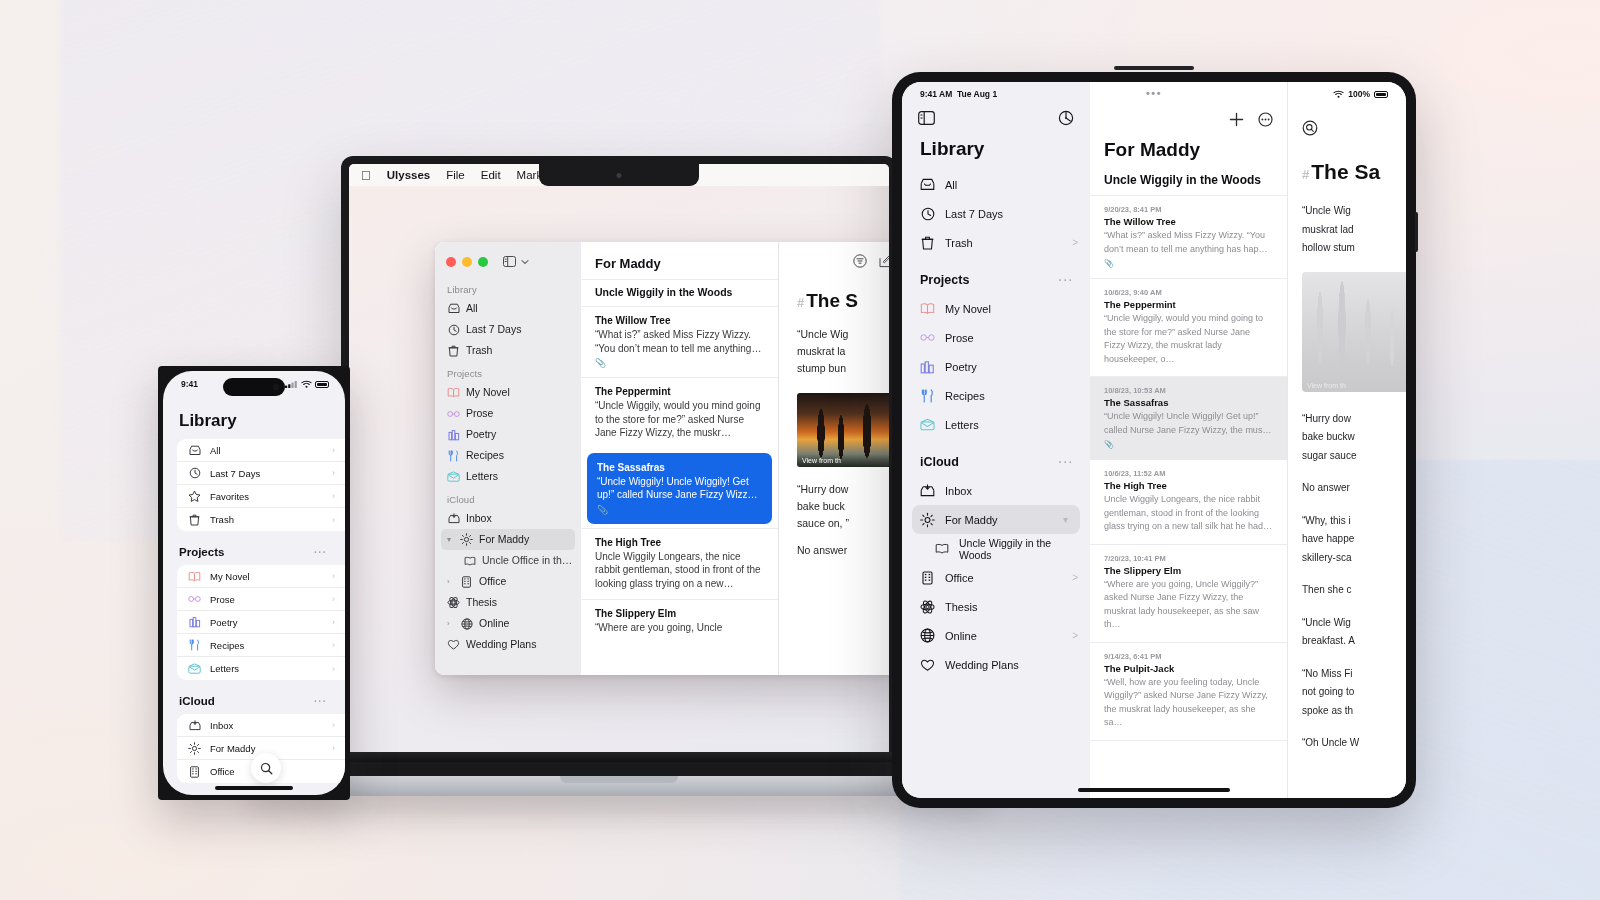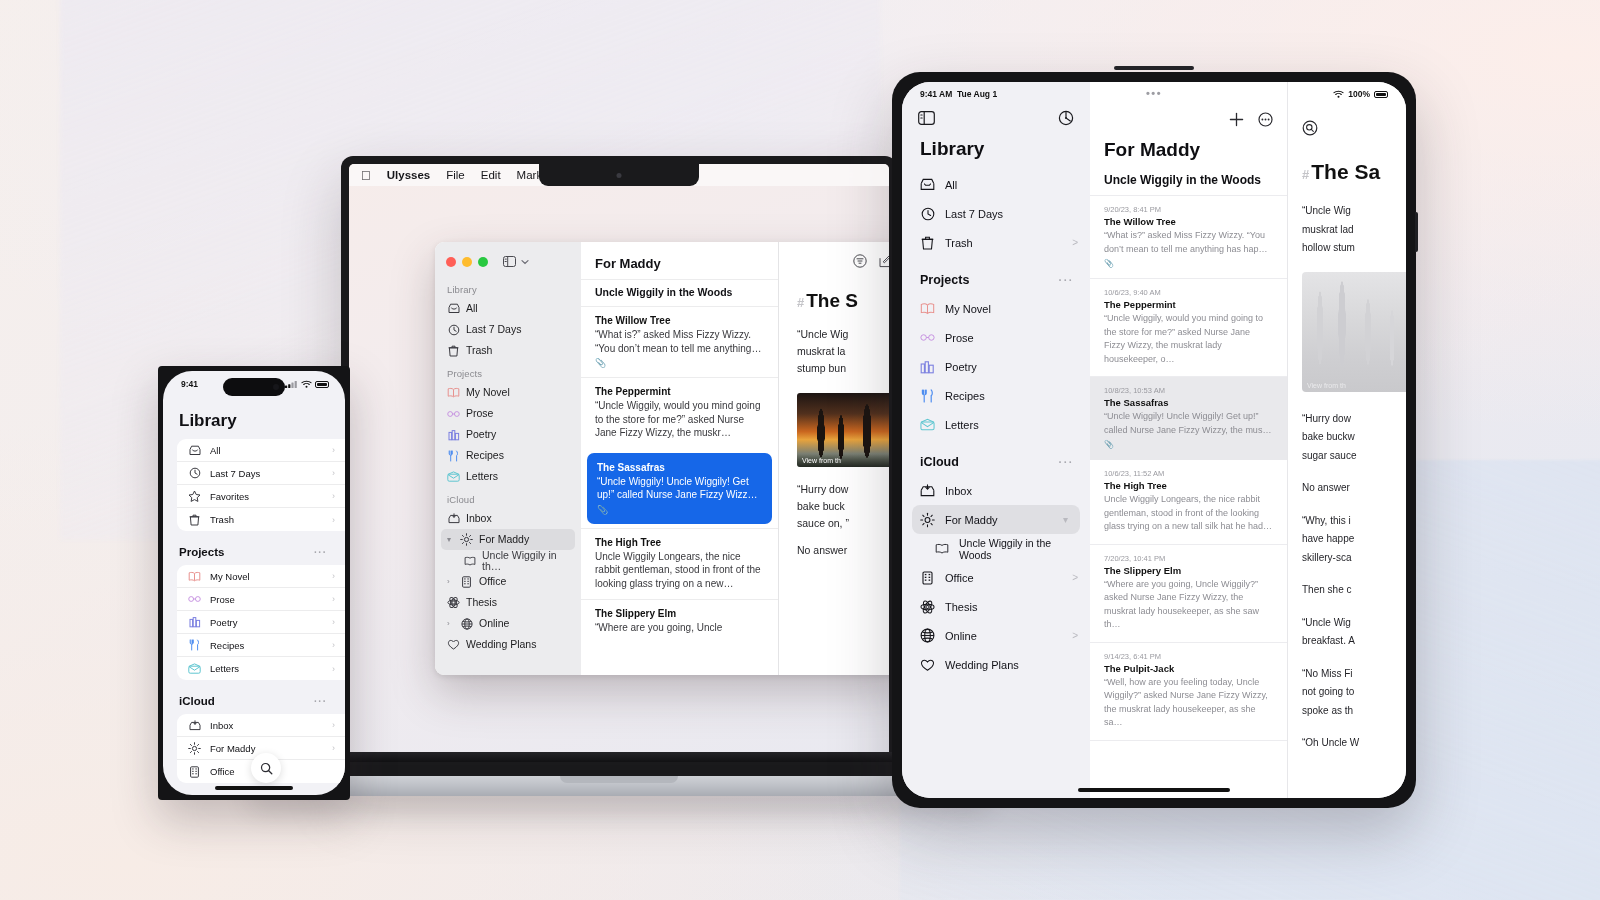--- a/index.html
+++ b/index.html
@@ -143,41 +143,41 @@
   .ip-sec { font-size:11.5px; font-weight:bold; color:#101014; padding:15px 0 7px 16px; display:flex; align-items:center;}
   .ip-sec .el{margin-left:auto; margin-right:18px; color:#a7a7ad; font-size:10px; letter-spacing:1px;}
   .ip-search { position:absolute; left:88px; bottom:12px; width:30px; height:30px; border-radius:50%; background:#fff;
     display:flex; align-items:center; justify-content:center; box-shadow:0 2px 8px rgba(0,0,0,.14); }
   .ip-home { position:absolute; left:50%; transform:translateX(-50%); bottom:5px; width:78px; height:4px; border-radius:3px; background:#111; }
 
   
   .ipad { position:absolute; left:892px; top:72px; width:524px; height:736px; }
   .pd-body { width:100%; height:100%; background:#141416; border-radius:28px; padding:10px;
     box-shadow: 0 26px 62px rgba(45,38,46,.26); }
-  .pd-screen { width:100%; height:100%; background:#f4f4f7; border-radius:28px; overflow:hidden; display:flex; position:relative;}
+  .pd-screen { width:100%; height:100%; background:#f4f4f7; border-radius:19px; overflow:hidden; display:flex; position:relative;}
   .pd-status { position:absolute; top:0; left:0; right:0; height:20px; display:flex; align-items:center;
     justify-content:space-between; padding:4px 18px 0 18px; font-size:8.5px; font-weight:bold; color:#111; z-index:9;}
   .pd-status .dots { position:absolute; left:50%; transform:translateX(-50%); top:5px; color:#9c9ca2; font-size:11px; letter-spacing:1.5px;}
   .pd-status .right{display:flex;align-items:center;gap:4px;}
   .pd-sb { width:188px; flex:none; background:#f1f1f5; padding-top:22px; }
   .pd-sb-tools{display:flex; align-items:center; justify-content:space-between; padding:6px 16px 0 16px; color:#1b1b1f;}
   .pd-title{font-size:19px; font-weight:bold; color:#0e0e12; padding:12px 0 10px 18px;}
   .pd-row{display:flex; align-items:center; gap:10px; padding:0 12px 0 18px; height:29px; font-size:11px; color:#111117;}
   .pd-row .ic{width:15px;height:15px;display:flex;align-items:center;justify-content:center;flex:none;}
   .pd-row .arw{margin-left:auto; color:#b9b9bf; font-size:10px;}
   .pd-row.sel{background:#dfdfe3; border-radius:8px; margin:0 10px; padding-left:8px;}
   .pd-sec{display:flex; align-items:center; font-size:12.5px; font-weight:bold; color:#0e0e12; padding:16px 0 7px 18px;}
   .pd-sec .el{margin-left:auto; margin-right:16px; color:#a9a9b0; font-size:11px; letter-spacing:1.5px;}
   .pd-child{padding-left:32px; font-size:10.5px;}
   .pd-list{ width:198px; flex:none; background:#fff; border-right:1px solid #e7e7ea; padding-top:22px; position:relative;}
   .pd-list-tools{display:flex; align-items:center; justify-content:flex-end; gap:14px; padding:8px 14px 0 0; color:#2a2a2f;}
   .pd-list-title{font-size:19px; font-weight:bold; color:#0e0e12; padding:12px 0 8px 14px;}
   .pd-list-sub{font-size:12px; font-weight:bold; color:#0e0e12; padding:4px 14px 8px 14px; border-bottom:1px solid #ececef;}
   .pd-note{padding:9px 14px 10px 14px; border-bottom:1px solid #ececef;}
-  .pd-note .d{font-size:7.5px; color:#9a9aa0; margin-bottom:2px;}
+  .pd-note .d{font-size:7.5px; color:#9a9aa0; margin-bottom:2px;font-weight:bold;}
   .pd-note .t{font-size:9.5px; font-weight:bold; color:#111; margin-bottom:2px;}
   .pd-note .p{font-size:9px; color:#8d8d93; line-height:1.5;}
   .pd-note .clip{font-size:8px; color:#9a9aa0; margin-top:3px;}
   .pd-note.sel{background:#e9e9ec; border-bottom-color:transparent;}
   .pd-ed{flex:1; background:#fff; padding-top:30px; overflow:hidden;}
   .pd-ed-tools{padding:8px 0 0 14px; color:#2a2a2f;}
   .pd-ed-title{font-size:21px; font-weight:bold; color:#111; padding:24px 0 0 14px; white-space:nowrap;}
   .pd-ed-title .hash{color:#c4c4c8; font-size:13px; margin-right:2px;}
   .pd-ed-p{font-size:10px; color:#1f1f24; line-height:1.85; padding:18px 8px 0 14px; white-space:nowrap;}
   .pd-ed-img{margin:14px 0 0 14px; width:112px; height:120px; border-radius:4px; overflow:hidden; position:relative;
@@ -351,21 +351,21 @@
                   </svg>
                 </span>
               <span>For Maddy</span>
             </div>
             <div class="sb-row sb-child">
               <span class="ic">
                   <svg width="12" height="10" viewBox="0 0 12 10">
                     <path d="M6 2.2 C4.7 1.1 2.5 1.2 1.1 1.7 L1.1 8.4 C2.5 7.9 4.7 7.9 6 9 C7.3 7.9 9.5 7.9 10.9 8.4 L10.9 1.7 C9.5 1.2 7.3 1.1 6 2.2 Z" fill="none" stroke="#44444a"></path>
                   </svg>
                 </span>
-              <span>Uncle Wiggily in th…</span>
+              <span>Uncle Office in th…</span>
             </div>
             <div class="sb-row">
               <span class="chev">›</span>
               <span class="ic">
                   <svg width="11" height="12" viewBox="0 0 11 12">
                     <rect x="1.6" y="0.8" width="7.8" height="10.4" rx="1" fill="none" stroke="#3a3a40"></rect>
                     <g fill="#3a3a40">
                       <rect x="3.2" y="2.4" width="1.4" height="1.1"></rect>
                       <rect x="6.4" y="2.4" width="1.4" height="1.1"></rect>
                       <rect x="3.2" y="4.8" width="1.4" height="1.1"></rect>

